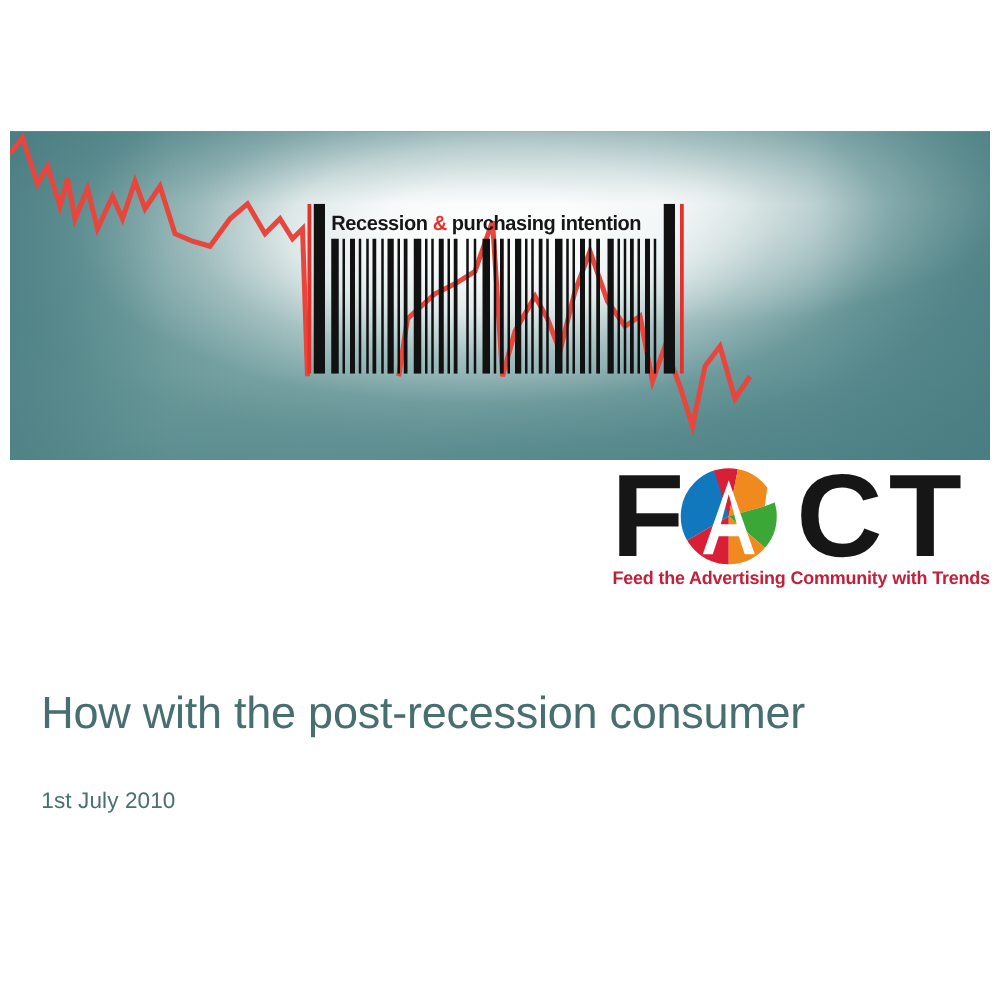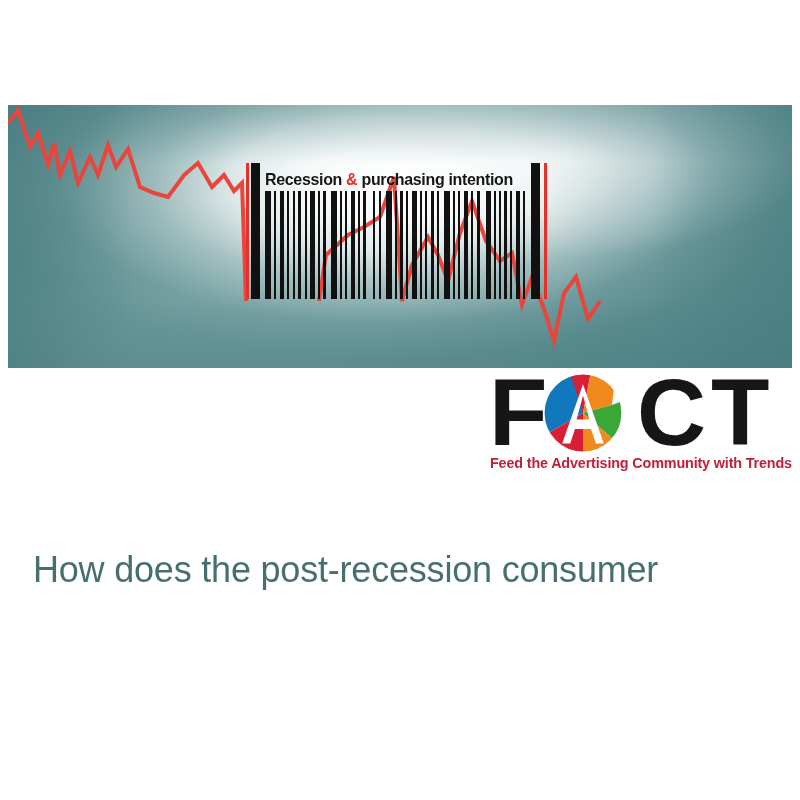--- a/index.html
+++ b/index.html
@@ -288,17 +288,18 @@
         </svg>
       </div>
 
       <span class="logo-letter" id="logo-c">C</span>
       <span class="logo-letter" id="logo-t">T</span>
     </div>
     <div id="logo-tagline">Feed the Advertising Community with Trends</div>
   </div>
 
   <h1 id="headline">
-    <span class="hl-line">How does the post-recession consumer</span>
+    <span class="hl-line">How with the post-recession consumer</span>
   </h1>
 
+  <div id="date">1st July 2010</div>
 
 </div>
 
 </body></html>

